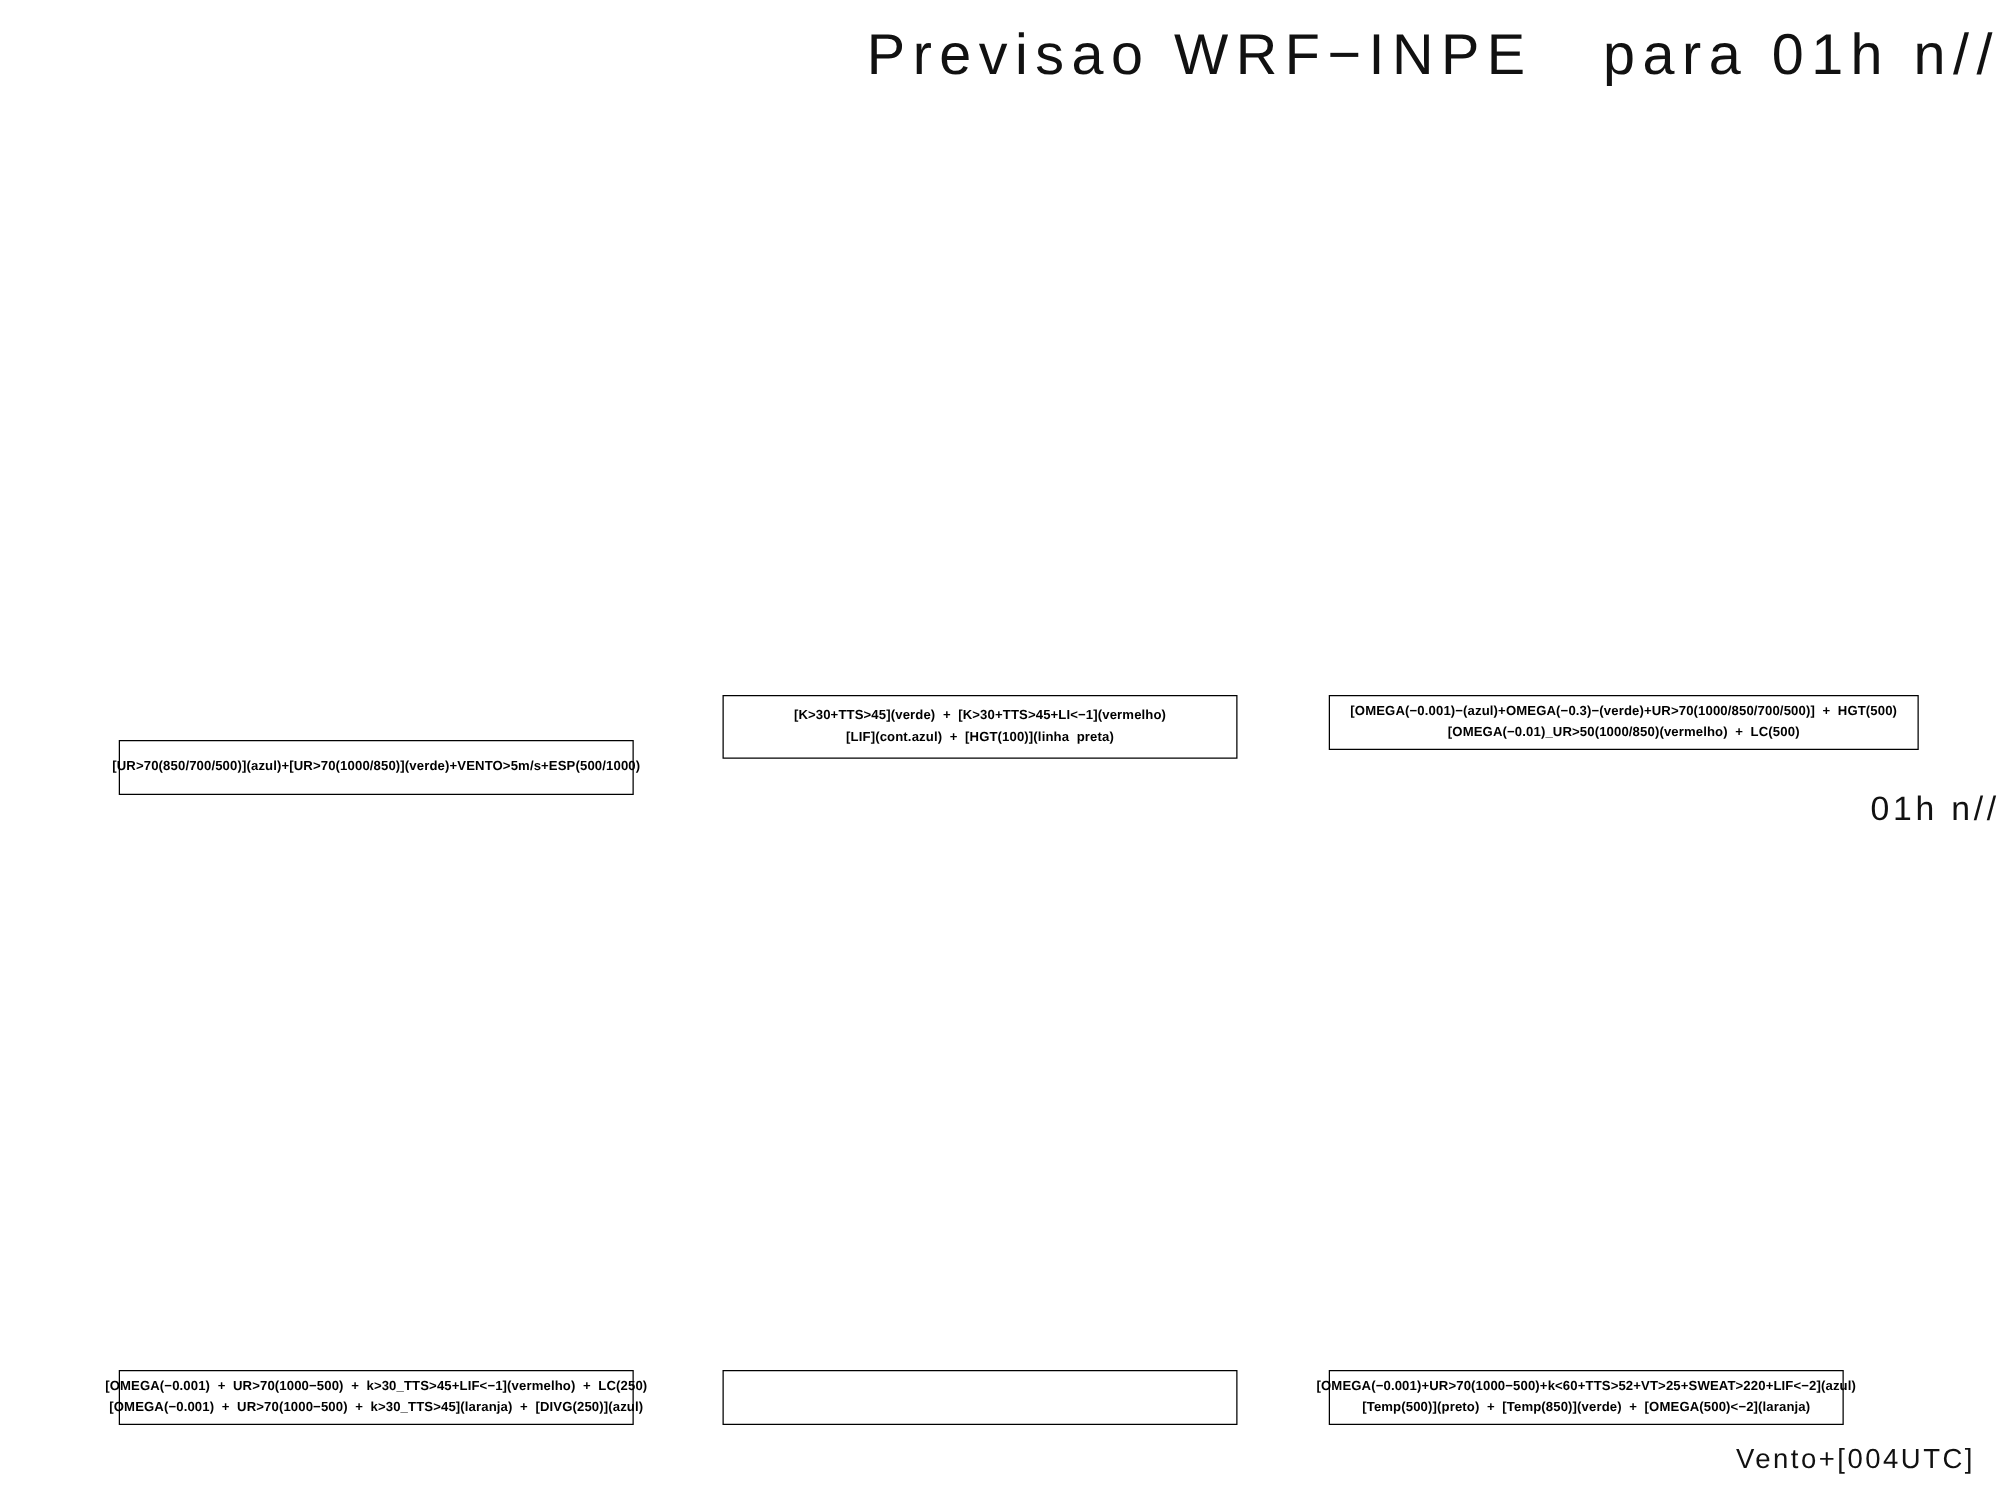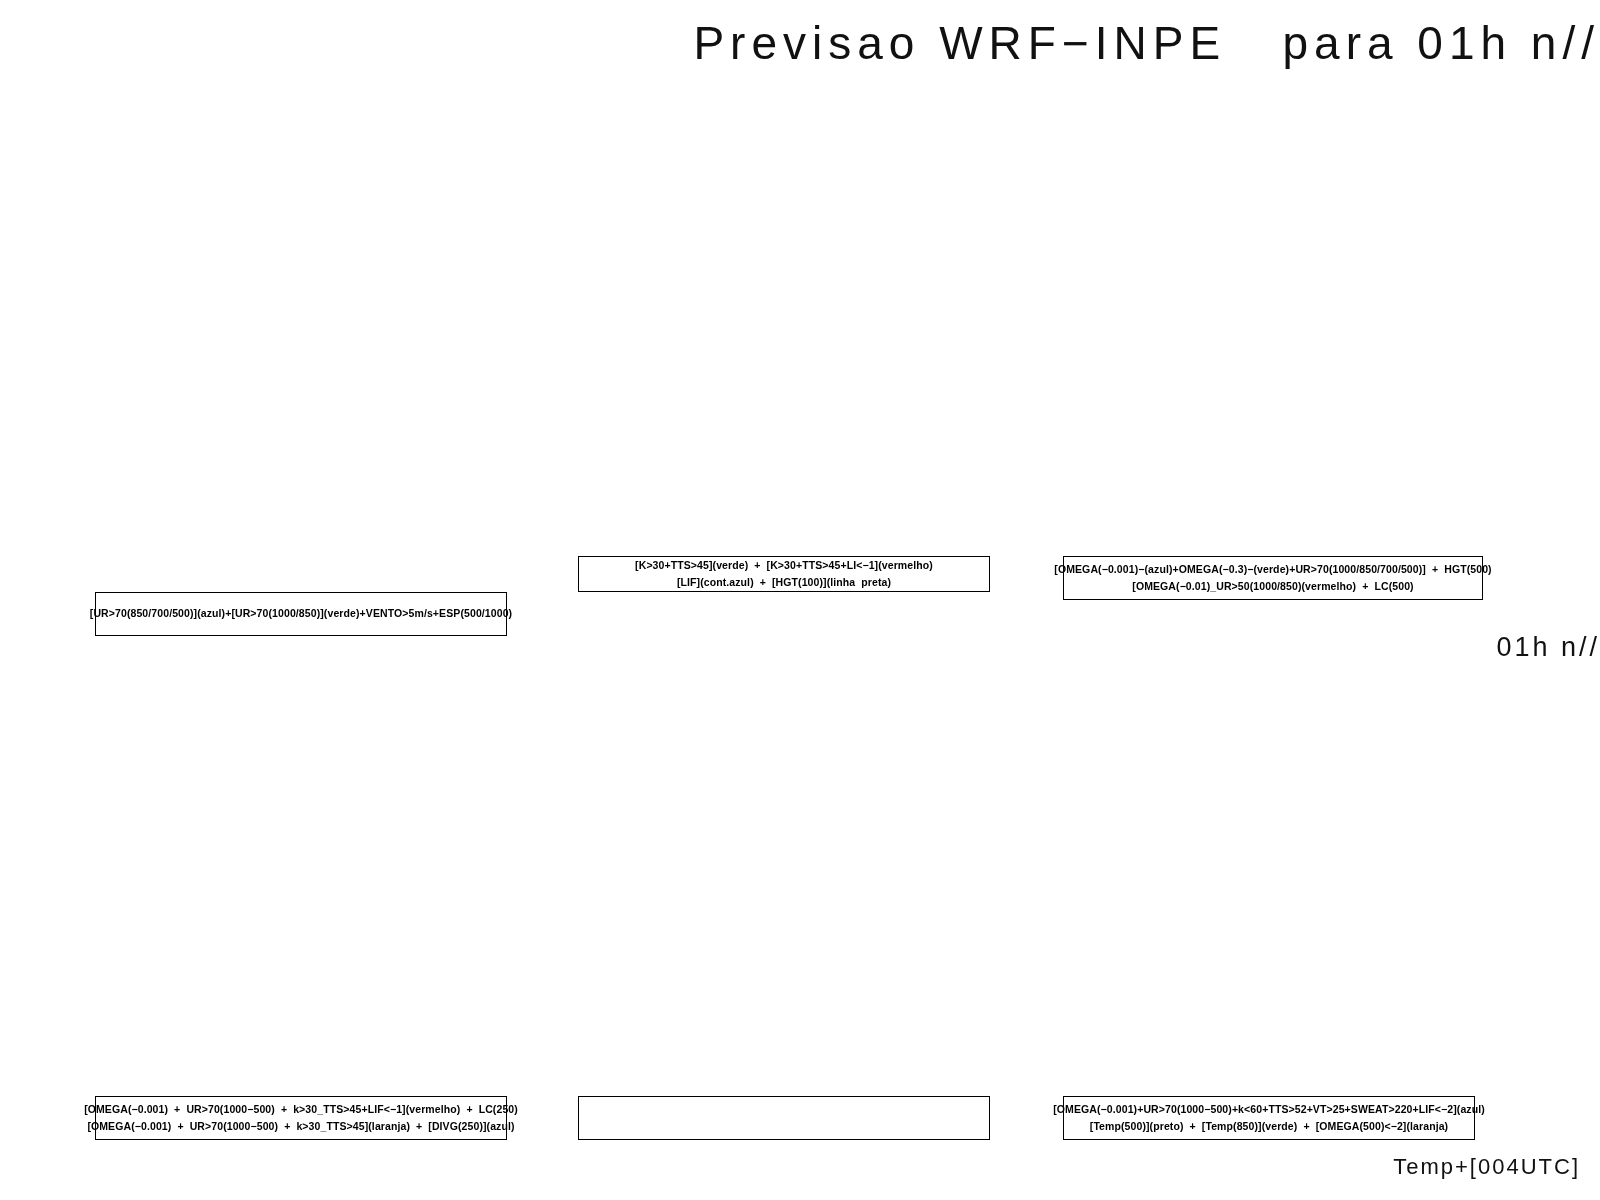--- a/index.html
+++ b/index.html
@@ -75,22 +75,22 @@
     line-height: 1.65;
     letter-spacing: 0.1px;
     color: #000000;
     white-space: pre;
     padding: 2px 4px;
   }
   .legend-box .line { display: block; }
 
   
   #legend-top-left    { left: 95px;  top: 556px;  width: 412px; height: 44px; margin-top: 36px; }
-  #legend-top-center  { left: 578px; top: 556px;  width: 412px; height: 36px; }
-  #legend-top-right   { left: 1063px;top: 556px;  width: 420px; height: 44px; }
+  #legend-top-center  { left: 578px; top: 556px;  width: 412px; height: 51px; }
+  #legend-top-right   { left: 1063px;top: 556px;  width: 472px; height: 44px; }
   #legend-bottom-left { left: 95px;  top: 1096px; width: 412px; height: 44px; text-align: right; }
   #legend-bottom-center{left: 578px; top: 1096px; width: 412px; height: 44px; }
   #legend-bottom-right{ left: 1063px;top: 1096px; width: 412px; height: 44px; }
 
   
   .panel {
     position: absolute;
     background: #ffffff;
   }
 </style>
@@ -129,13 +129,13 @@
 </div>
 
 <div class="legend-box" id="legend-bottom-center">
 </div>
 
 <div class="legend-box" id="legend-bottom-right">
   <span class="line">[OMEGA(−0.001)+UR&gt;70(1000−500)+k&lt;60+TTS&gt;52+VT&gt;25+SWEAT&gt;220+LIF&lt;−2](azul)</span>
   <span class="line">[Temp(500)](preto)  +  [Temp(850)](verde)  +  [OMEGA(500)&lt;−2](laranja)</span>
 </div>
 
-<div class="bottom-caption">Temp+[004UTC]</div>
+<div class="bottom-caption">Vento+[004UTC]</div>
 
 </body></html>

